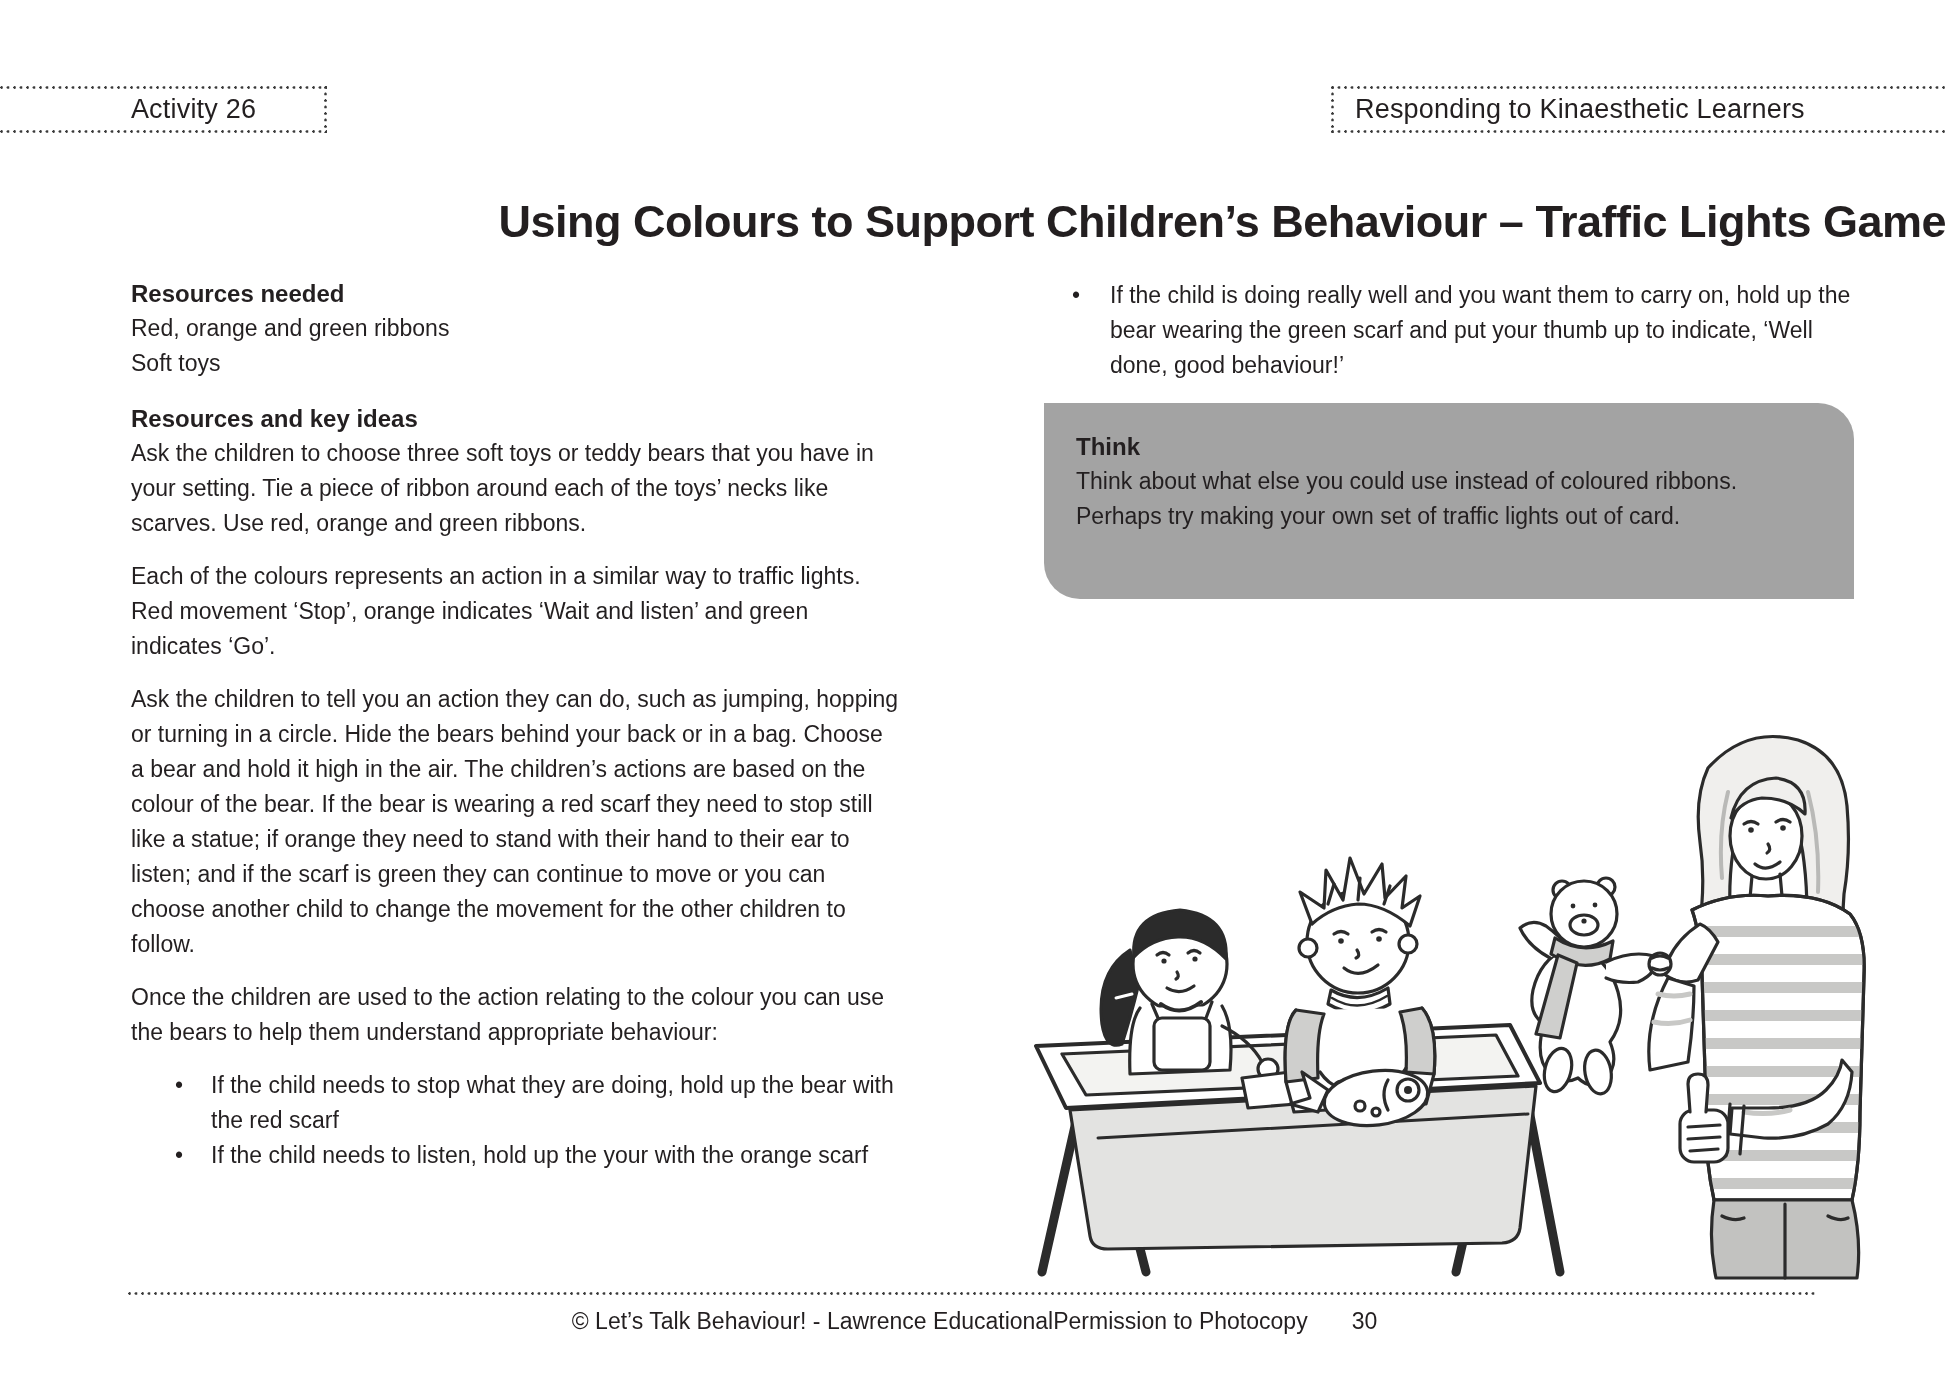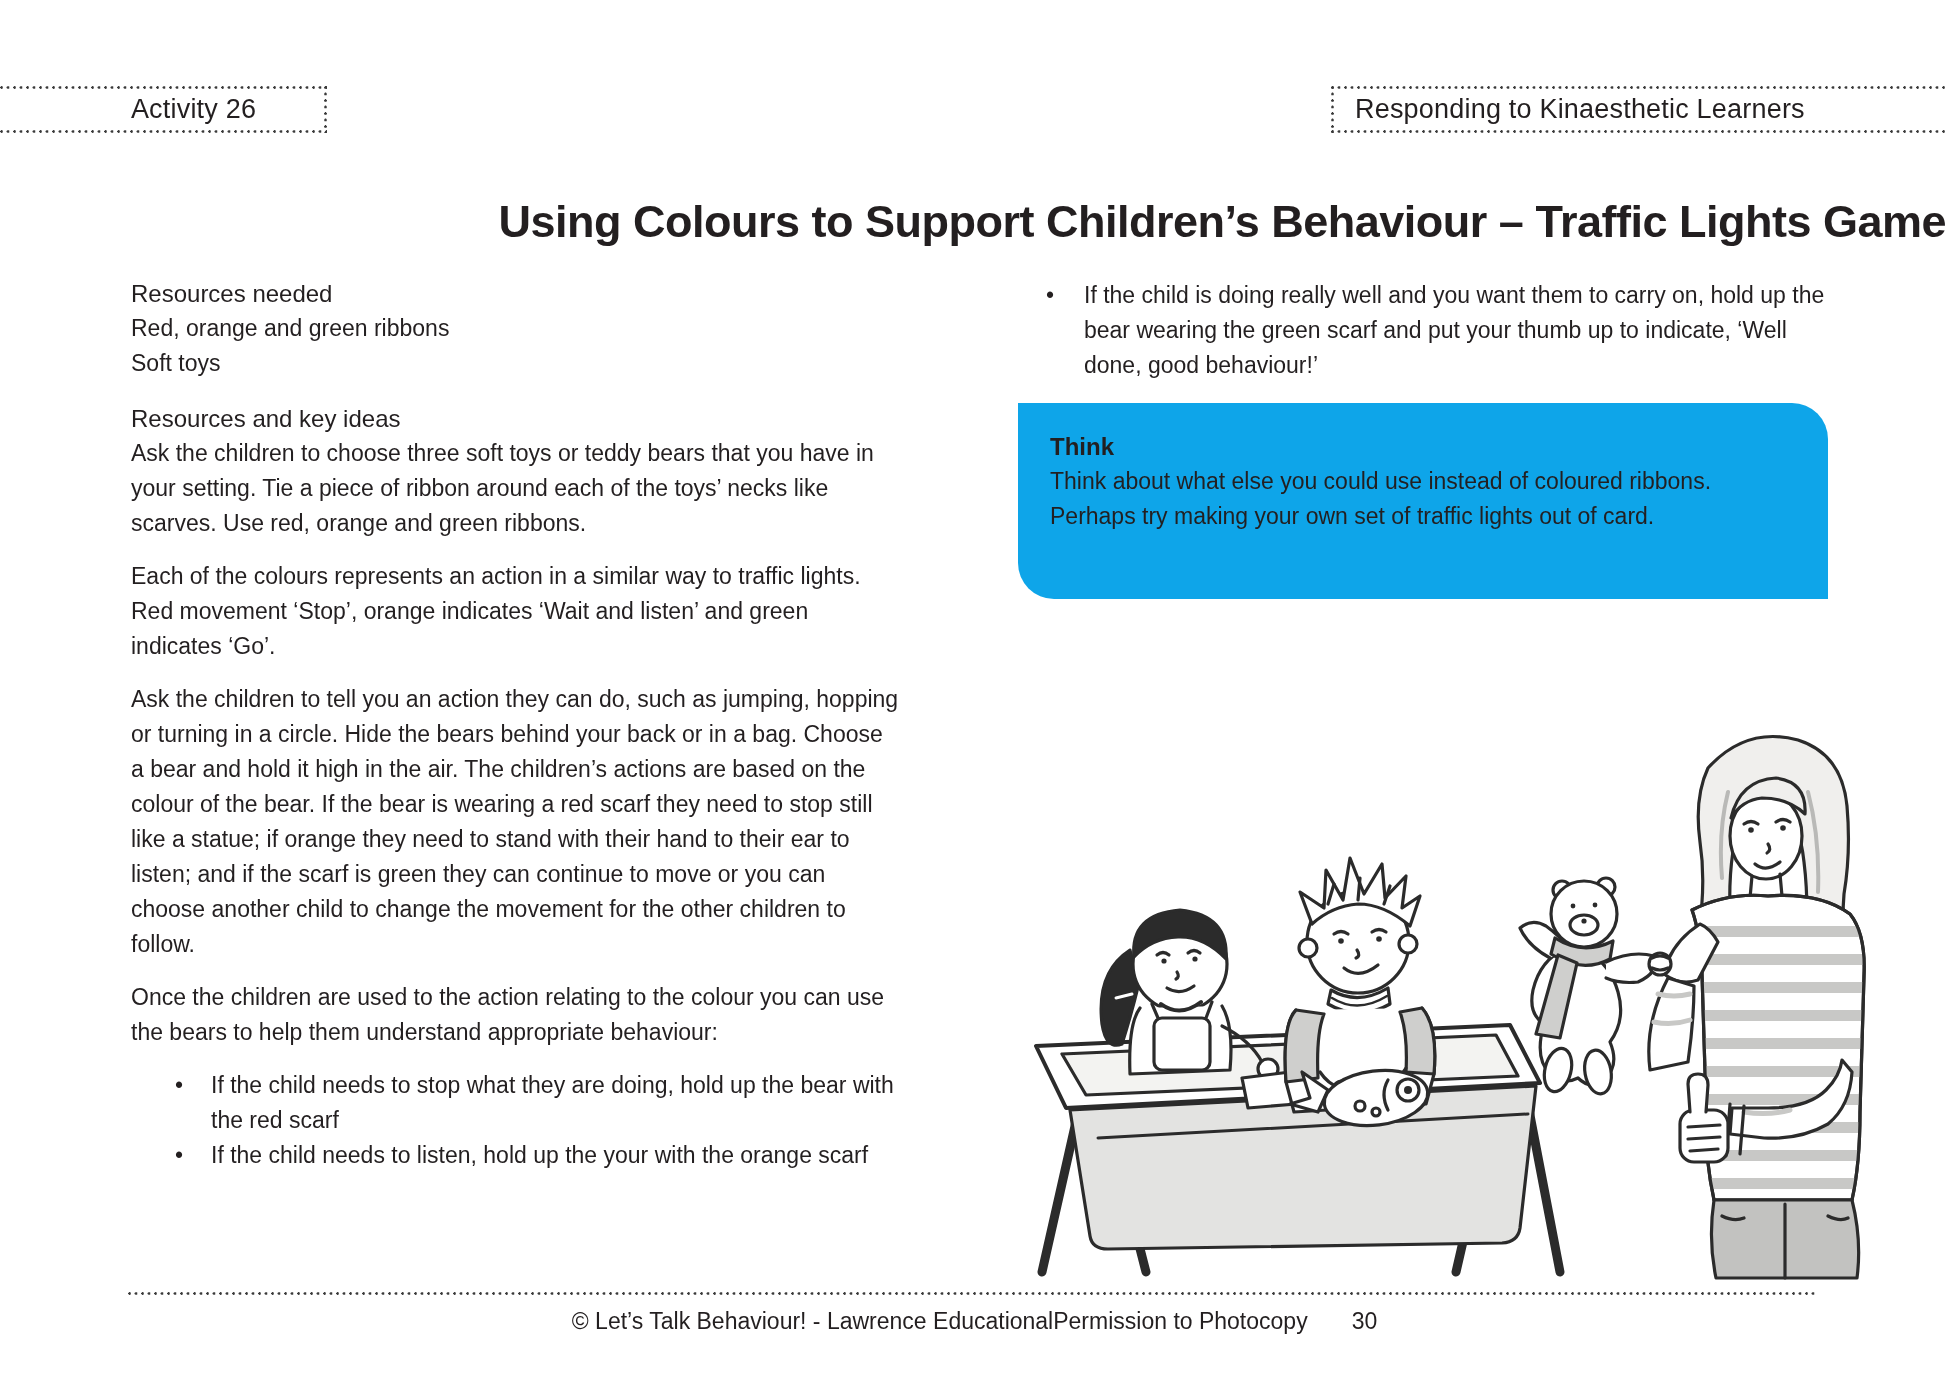--- a/index.html
+++ b/index.html
@@ -40,44 +40,44 @@
     text-align:right;
     font-size:45px;font-weight:bold;letter-spacing:-0.5px;
   }
 
   
   .col-left{
     position:absolute;left:131px;top:276px;width:768px;
     font-size:23px;line-height:35px;
   }
   .col-right{
-    position:absolute;left:1018px;top:278px;width:812px;
+    position:absolute;left:1044px;top:278px;width:812px;
     font-size:23px;line-height:35px;
   }
-  .subhead{font-weight:normal;font-size:24px;}
+  .subhead{font-weight:bold;font-size:24px;}
   .mt20{margin-top:20px;}
   .para{margin:18px 0 0 0;}
 
   .bullets{margin-top:18px;}
   .bullet-item{position:relative;}
   .col-left  .bullet-item{padding-left:80px;}
   .col-right .bullet-item{padding-left:66px;}
   .bullet-item::before{
     content:"\2022";
     position:absolute;top:0;
     font-size:23px;
   }
   .col-left  .bullet-item::before{left:44px;}
   .col-right .bullet-item::before{left:28px;}
 
   
   .think-box{
     margin-top:20px;
     width:810px;box-sizing:border-box;
-    background:#0ea5e9;
+    background:#a3a3a3;
     border-radius:0 36px 0 36px;
     padding:26px 34px 34px 32px;
     min-height:196px;
   }
   .think-head{font-weight:bold;font-size:24px;}
 
   
   .illustration{
     position:absolute;left:1028px;top:642px;width:884px;height:640px;
   }

